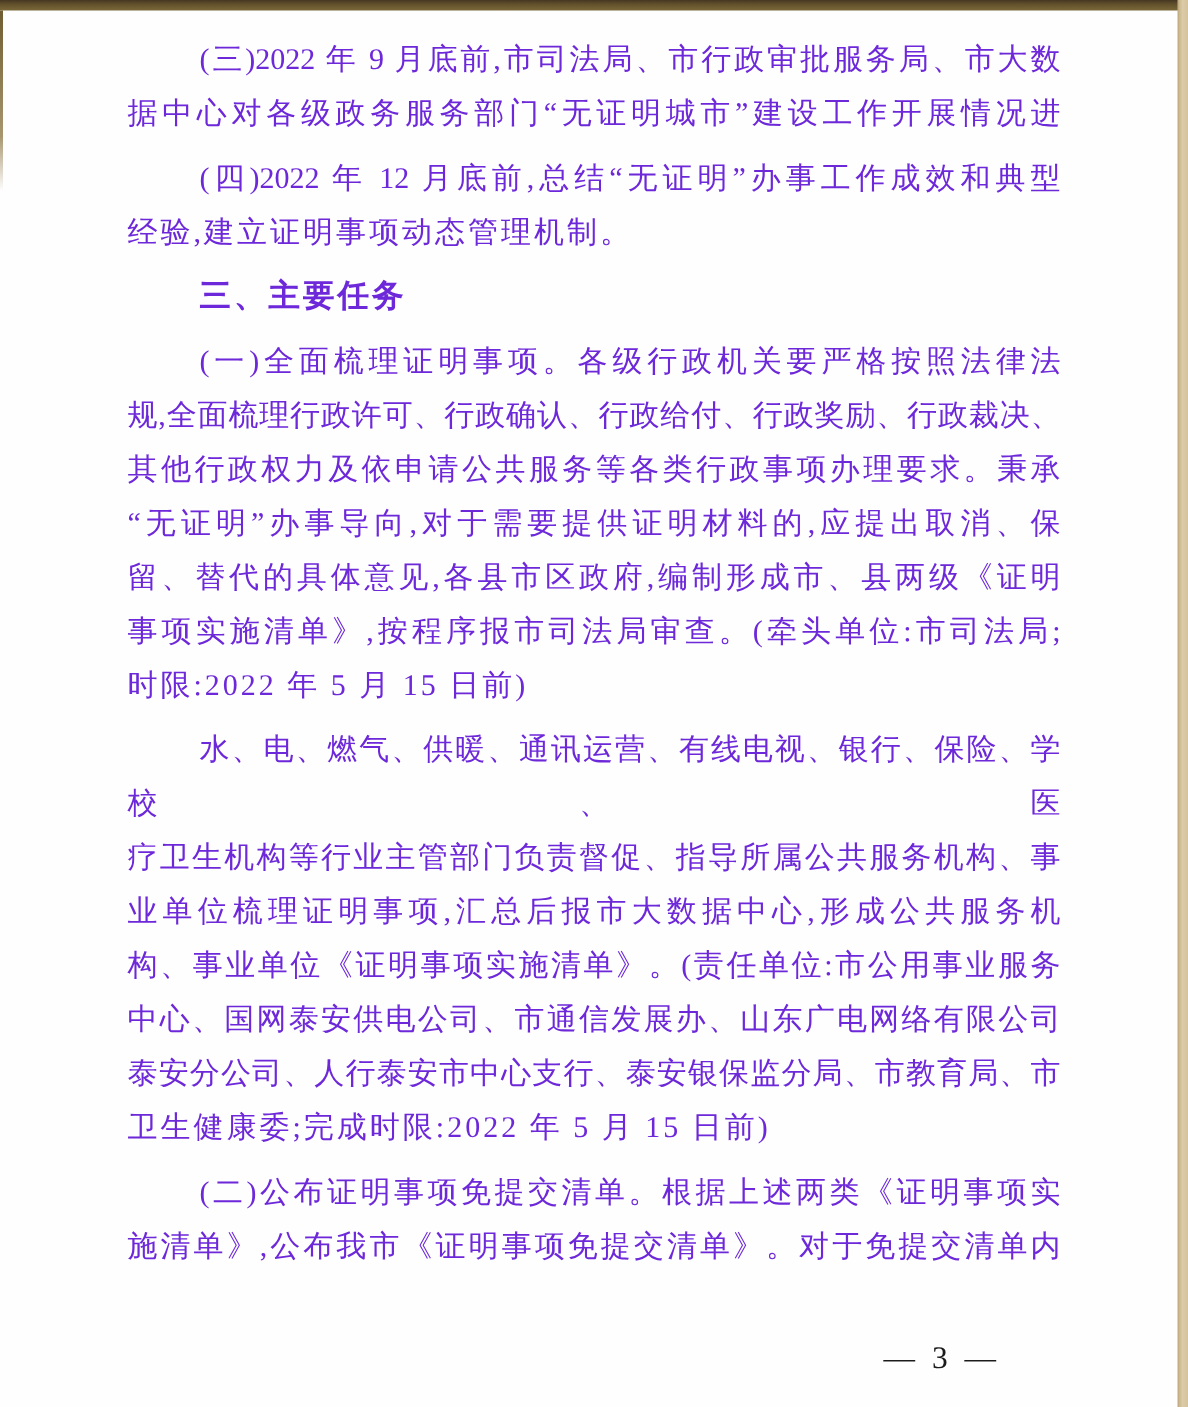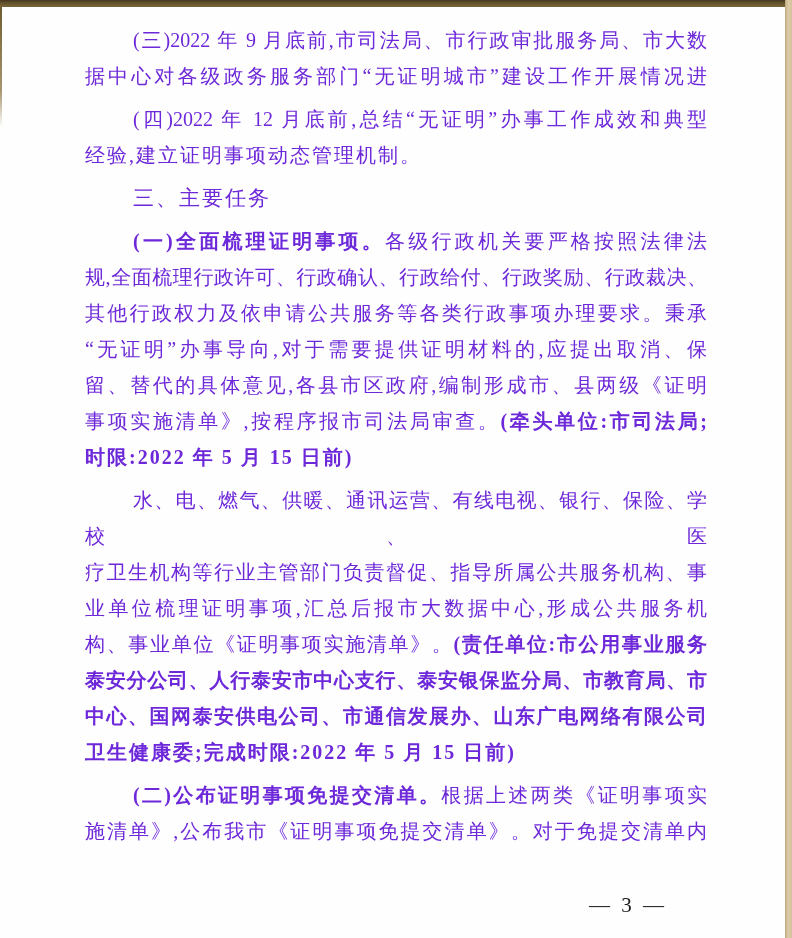--- a/index.html
+++ b/index.html
@@ -51,24 +51,24 @@
     text-align: justify;
     text-align-last: justify;
   }
   .line.l {
     text-align: left;
     letter-spacing: 2px;
   }
   .line.indent { text-indent: 48px; }
   .line.para   { margin-top: 7px; }
   .seg.body    { font-weight: 400; }
-  .seg.emph    { font-weight: 700; }
+  .seg.emph    { font-weight: 400; }
   .seg.heading {
     font-family: "Liberation Sans", "DejaVu Sans", sans-serif;
-    font-weight: 400;
+    font-weight: 700;
     font-size: 21px;
     margin-top: 19px;
   }
   .page-number {
     position: absolute;
     top: 893px;
     right: 125px;
     font-size: 21px;
     letter-spacing: 3px;
     color: #1b1b1b;
@@ -92,20 +92,20 @@
     <div class="line j"><span class="seg body">规,全面梳理行政许可、行政确认、行政给付、行政奖励、行政裁决、</span></div>
     <div class="line j"><span class="seg body">其他行政权力及依申请公共服务等各类行政事项办理要求。秉承</span></div>
     <div class="line j"><span class="seg body">“无证明”办事导向,对于需要提供证明材料的,应提出取消、保</span></div>
     <div class="line j"><span class="seg body">留、替代的具体意见,各县市区政府,编制形成市、县两级《证明</span></div>
     <div class="line j"><span class="seg body">事项实施清单》,按程序报市司法局审查。</span><span class="seg emph">(牵头单位:市司法局;</span></div>
     <div class="line l"><span class="seg emph">时限:2022 年 5 月 15 日前)</span></div>
     <div class="line j indent para"><span class="seg body">水、电、燃气、供暖、通讯运营、有线电视、银行、保险、学校、医</span></div>
     <div class="line j"><span class="seg body">疗卫生机构等行业主管部门负责督促、指导所属公共服务机构、事</span></div>
     <div class="line j"><span class="seg body">业单位梳理证明事项,汇总后报市大数据中心,形成公共服务机</span></div>
     <div class="line j"><span class="seg body">构、事业单位《证明事项实施清单》。</span><span class="seg emph">(责任单位:市公用事业服务</span></div>
+    <div class="line j"><span class="seg emph">中心、国网泰安供电公司、市通信发展办、山东广电网络有限公司</span></div>
     <div class="line j"><span class="seg emph">泰安分公司、人行泰安市中心支行、泰安银保监分局、市教育局、市</span></div>
-    <div class="line j"><span class="seg emph">中心、国网泰安供电公司、市通信发展办、山东广电网络有限公司</span></div>
     <div class="line l"><span class="seg emph">卫生健康委;完成时限:2022 年 5 月 15 日前)</span></div>
     <div class="line j indent para"><span class="seg emph">(二)公布证明事项免提交清单。</span><span class="seg body">根据上述两类《证明事项实</span></div>
     <div class="line j"><span class="seg body">施清单》,公布我市《证明事项免提交清单》。对于免提交清单内</span></div>
   </div>
 
 <div class="page-number">— 3 —</div>
 
 </body></html>

